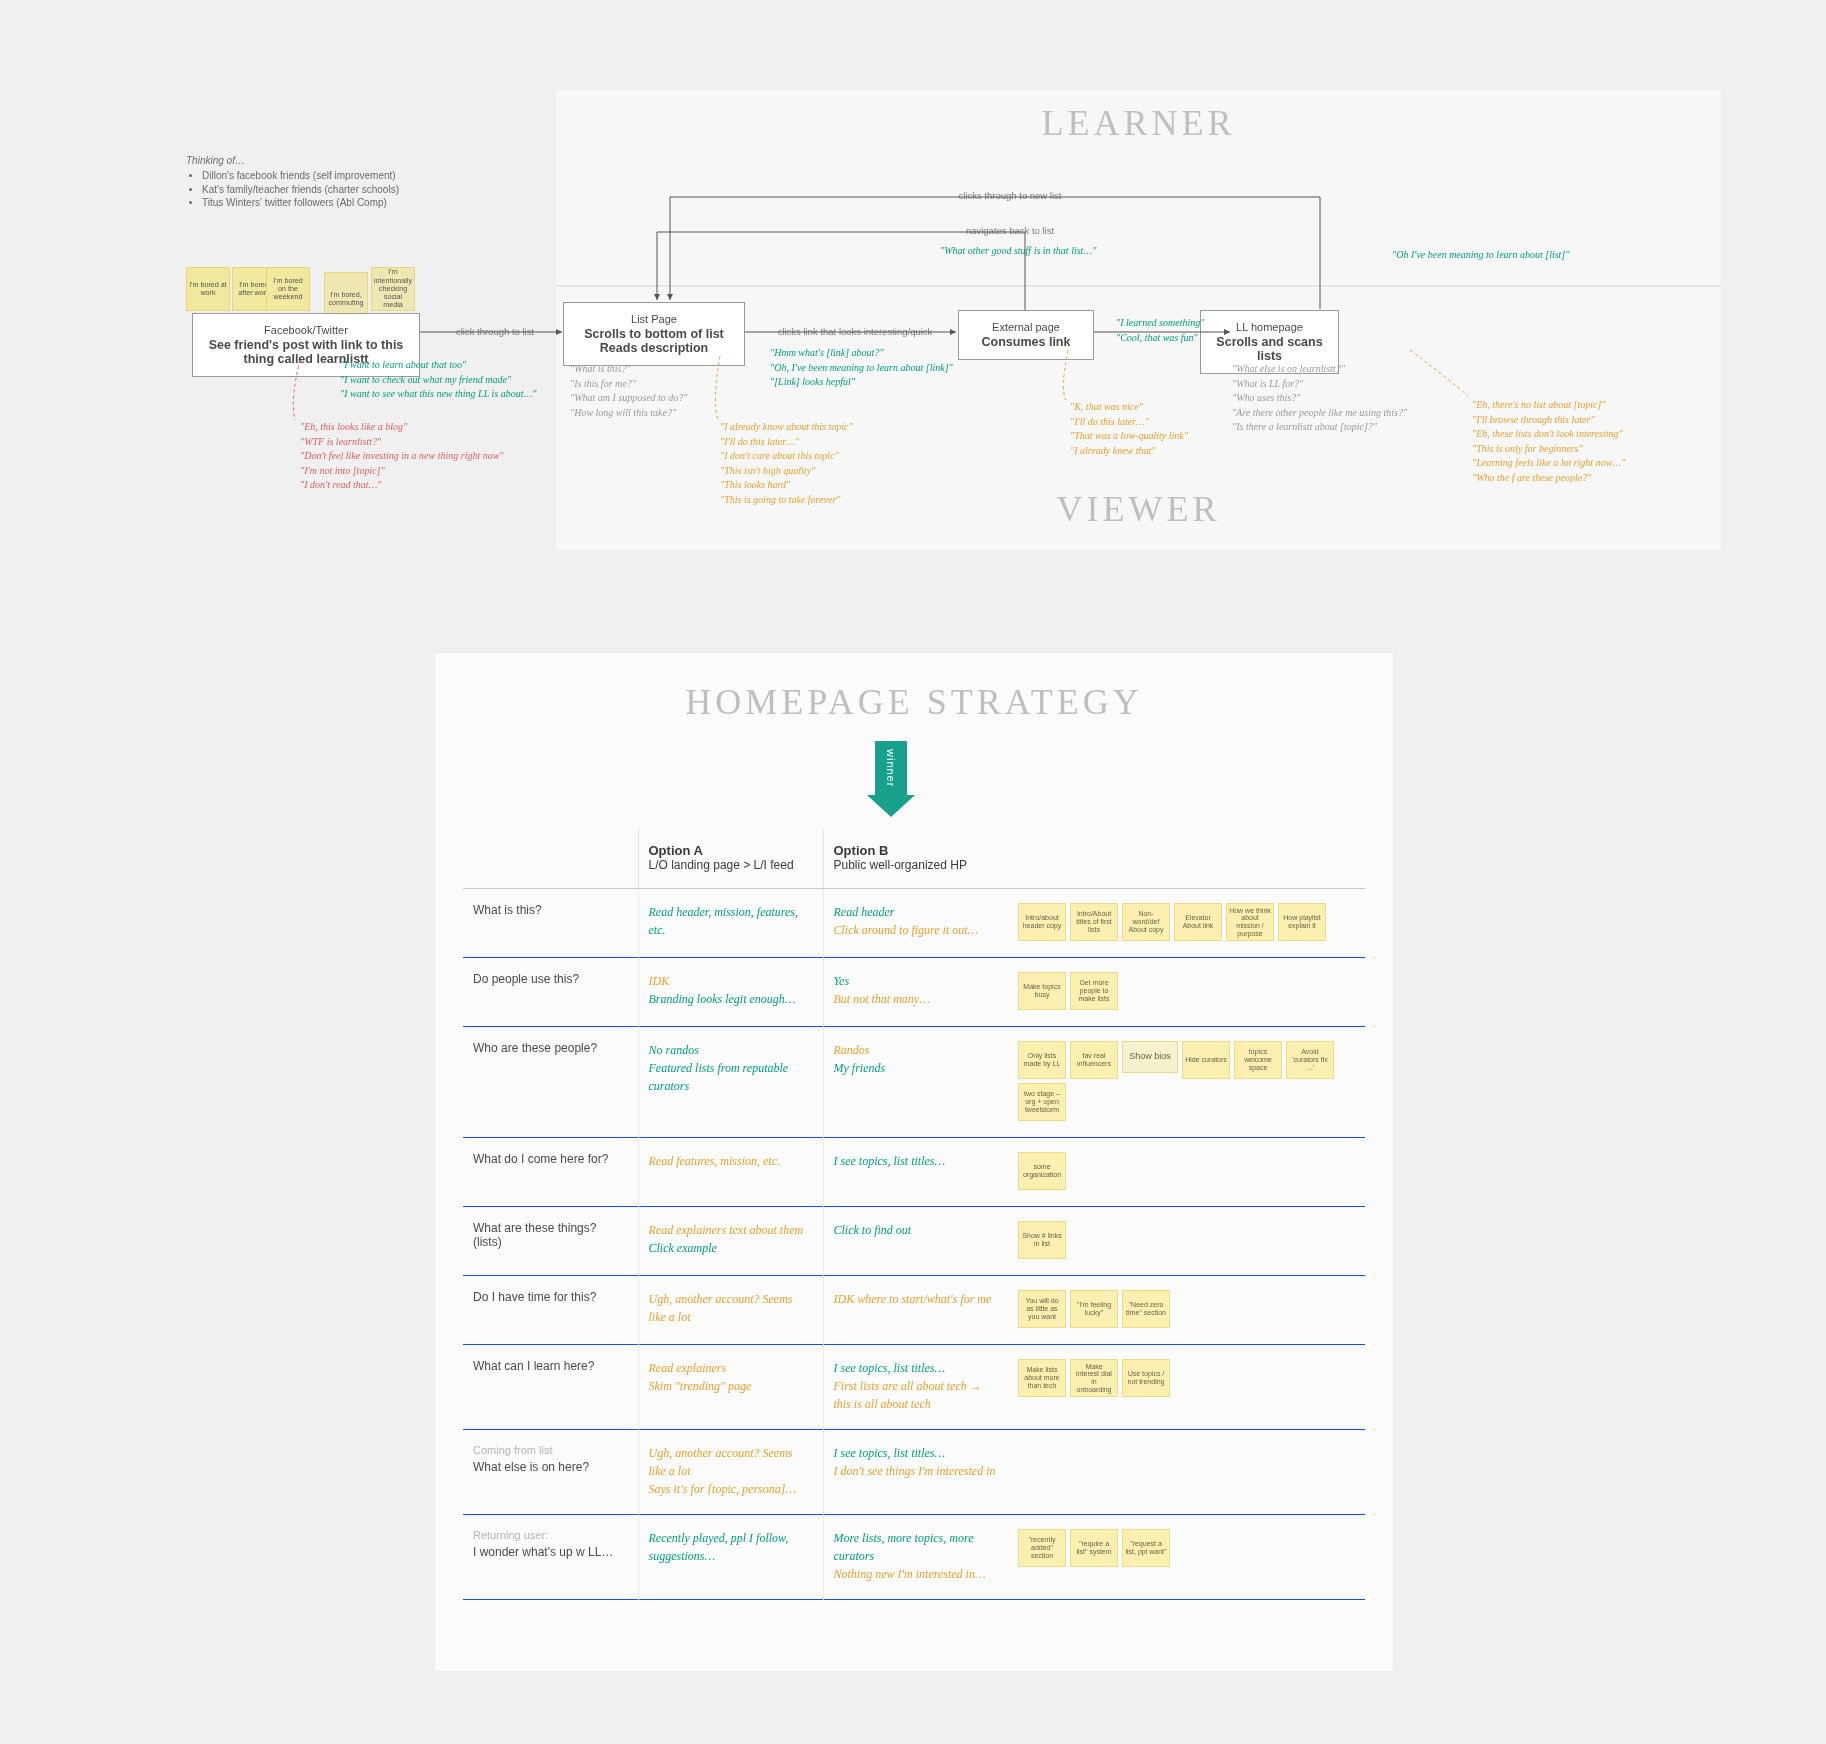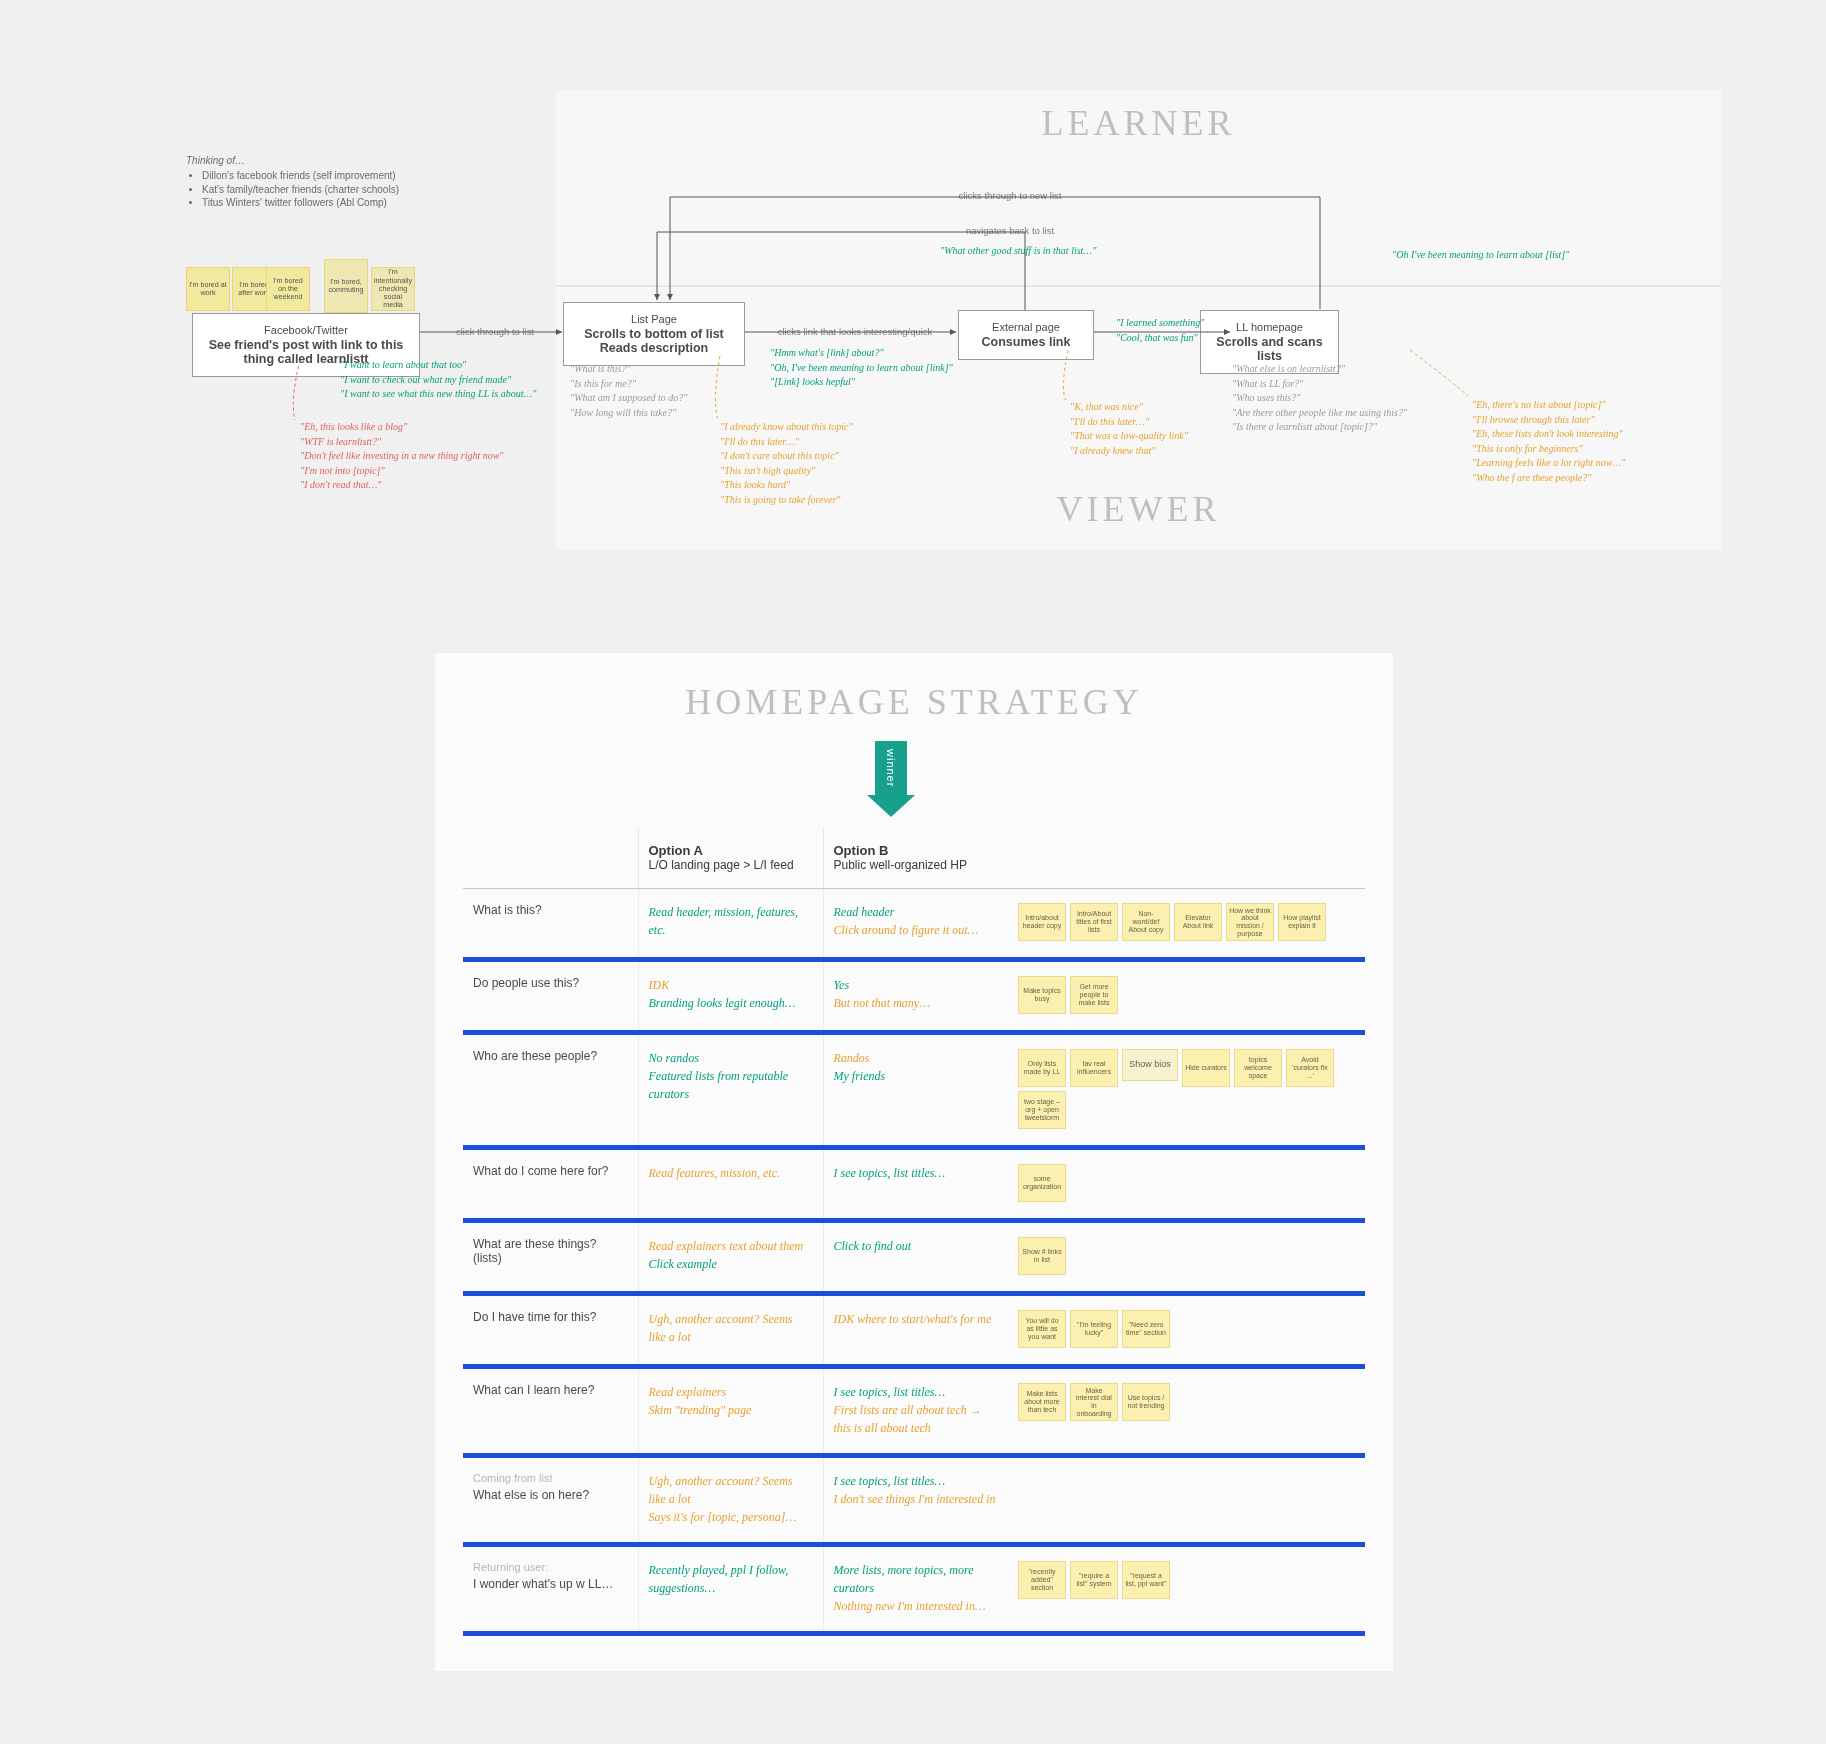--- a/index.html
+++ b/index.html
@@ -161,21 +161,21 @@
     vertical-align: top;
     padding: 14px 10px 16px 10px;
     font-size: 12px;
   }
   table.strategy thead th {
     border-bottom: 1px solid #c7c7c7;
     text-align: left;
     font-weight: 400;
   }
   table.strategy thead th b { font-weight: 700; font-size: 13px; }
-  table.strategy tbody tr { border-bottom: 5px solid #1d4ed8; }
+  table.strategy tbody tr { border-bottom: 1px solid #1d4ed8; }
   table.strategy col.q   { width: 175px; }
   table.strategy col.opt { width: 185px; border-left: 1px solid #e4e4e4; }
   table.strategy col.stk { width: auto; }
   table.strategy td:nth-child(2),
   table.strategy td:nth-child(3) { border-left: 1px solid #ececec; }
   .q-label { color: #4a4a4a; }
   .q-context { color: #b6b6b6; font-size: 11px; margin-bottom: 4px; }
   .ans { line-height: 1.5; }
   .ans .green  { color: #00a07d; }
   .ans .orange { color: #e7a12d; }
@@ -209,21 +209,21 @@
   <ul>
     <li>Dillon's facebook friends (self improvement)</li>
     <li>Kat's family/teacher friends (charter schools)</li>
     <li>Titus Winters' twitter followers (Abl Comp)</li>
   </ul>
 </div>
 
 <div class="sticky yellowish" style="left:186px; top:267px;">I'm bored at work</div>
 <div class="sticky yellowish" style="left:232px; top:267px;">I'm bored after work</div>
 <div class="sticky yellowish" style="left:266px; top:267px;">I'm bored on the weekend</div>
-<div class="sticky faded" style="left:324px; top:259px;height:54px">I'm bored, commuting</div>
+<div class="sticky faded" style="left:324px; top:272px;height:54px">I'm bored, commuting</div>
 <div class="sticky faded" style="left:371px; top:267px;">I'm intentionally checking social media</div>
 
 <div class="card" style="left:192px; top:313px; width:228px;">
   <div class="subtitle">Facebook/Twitter</div>
   <div class="title">See friend's post with link to this thing called learnlistt</div>
 </div>
 <div class="card" style="left:563px; top:302px; width:182px;">
   <div class="subtitle">List Page</div>
   <div class="title" style="white-space:pre-line">Scrolls to bottom of list
 Reads description</div>

